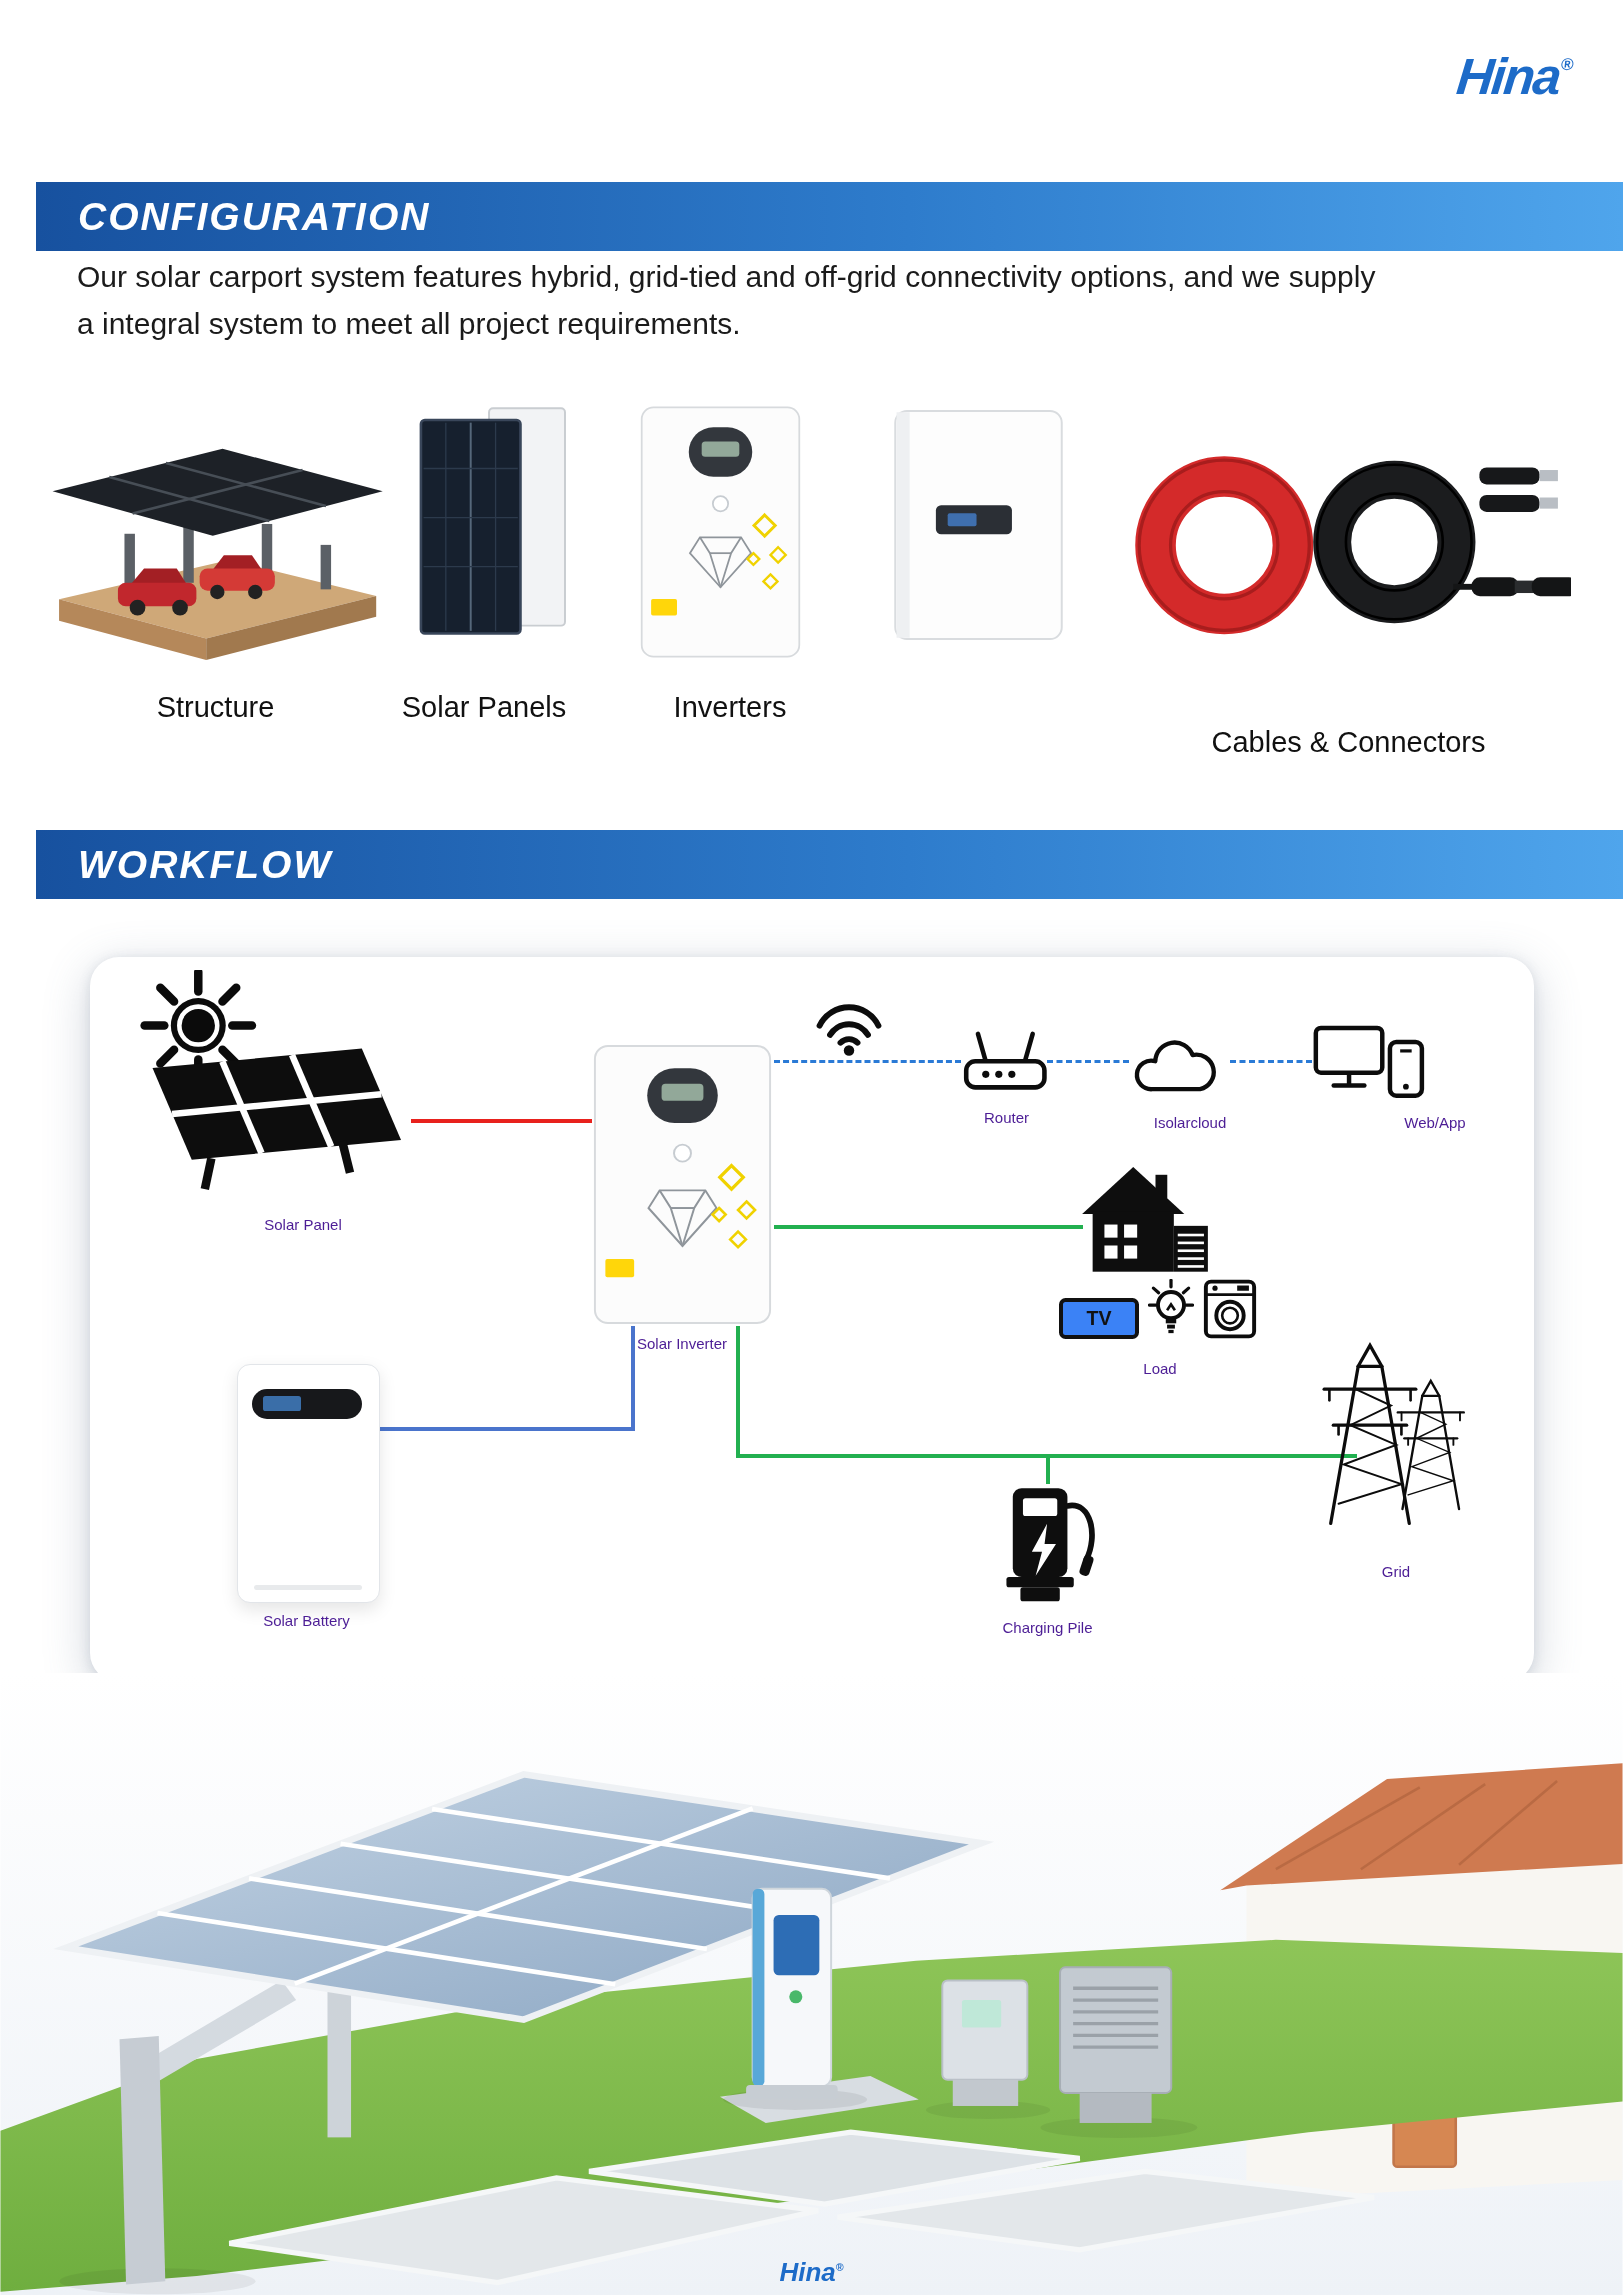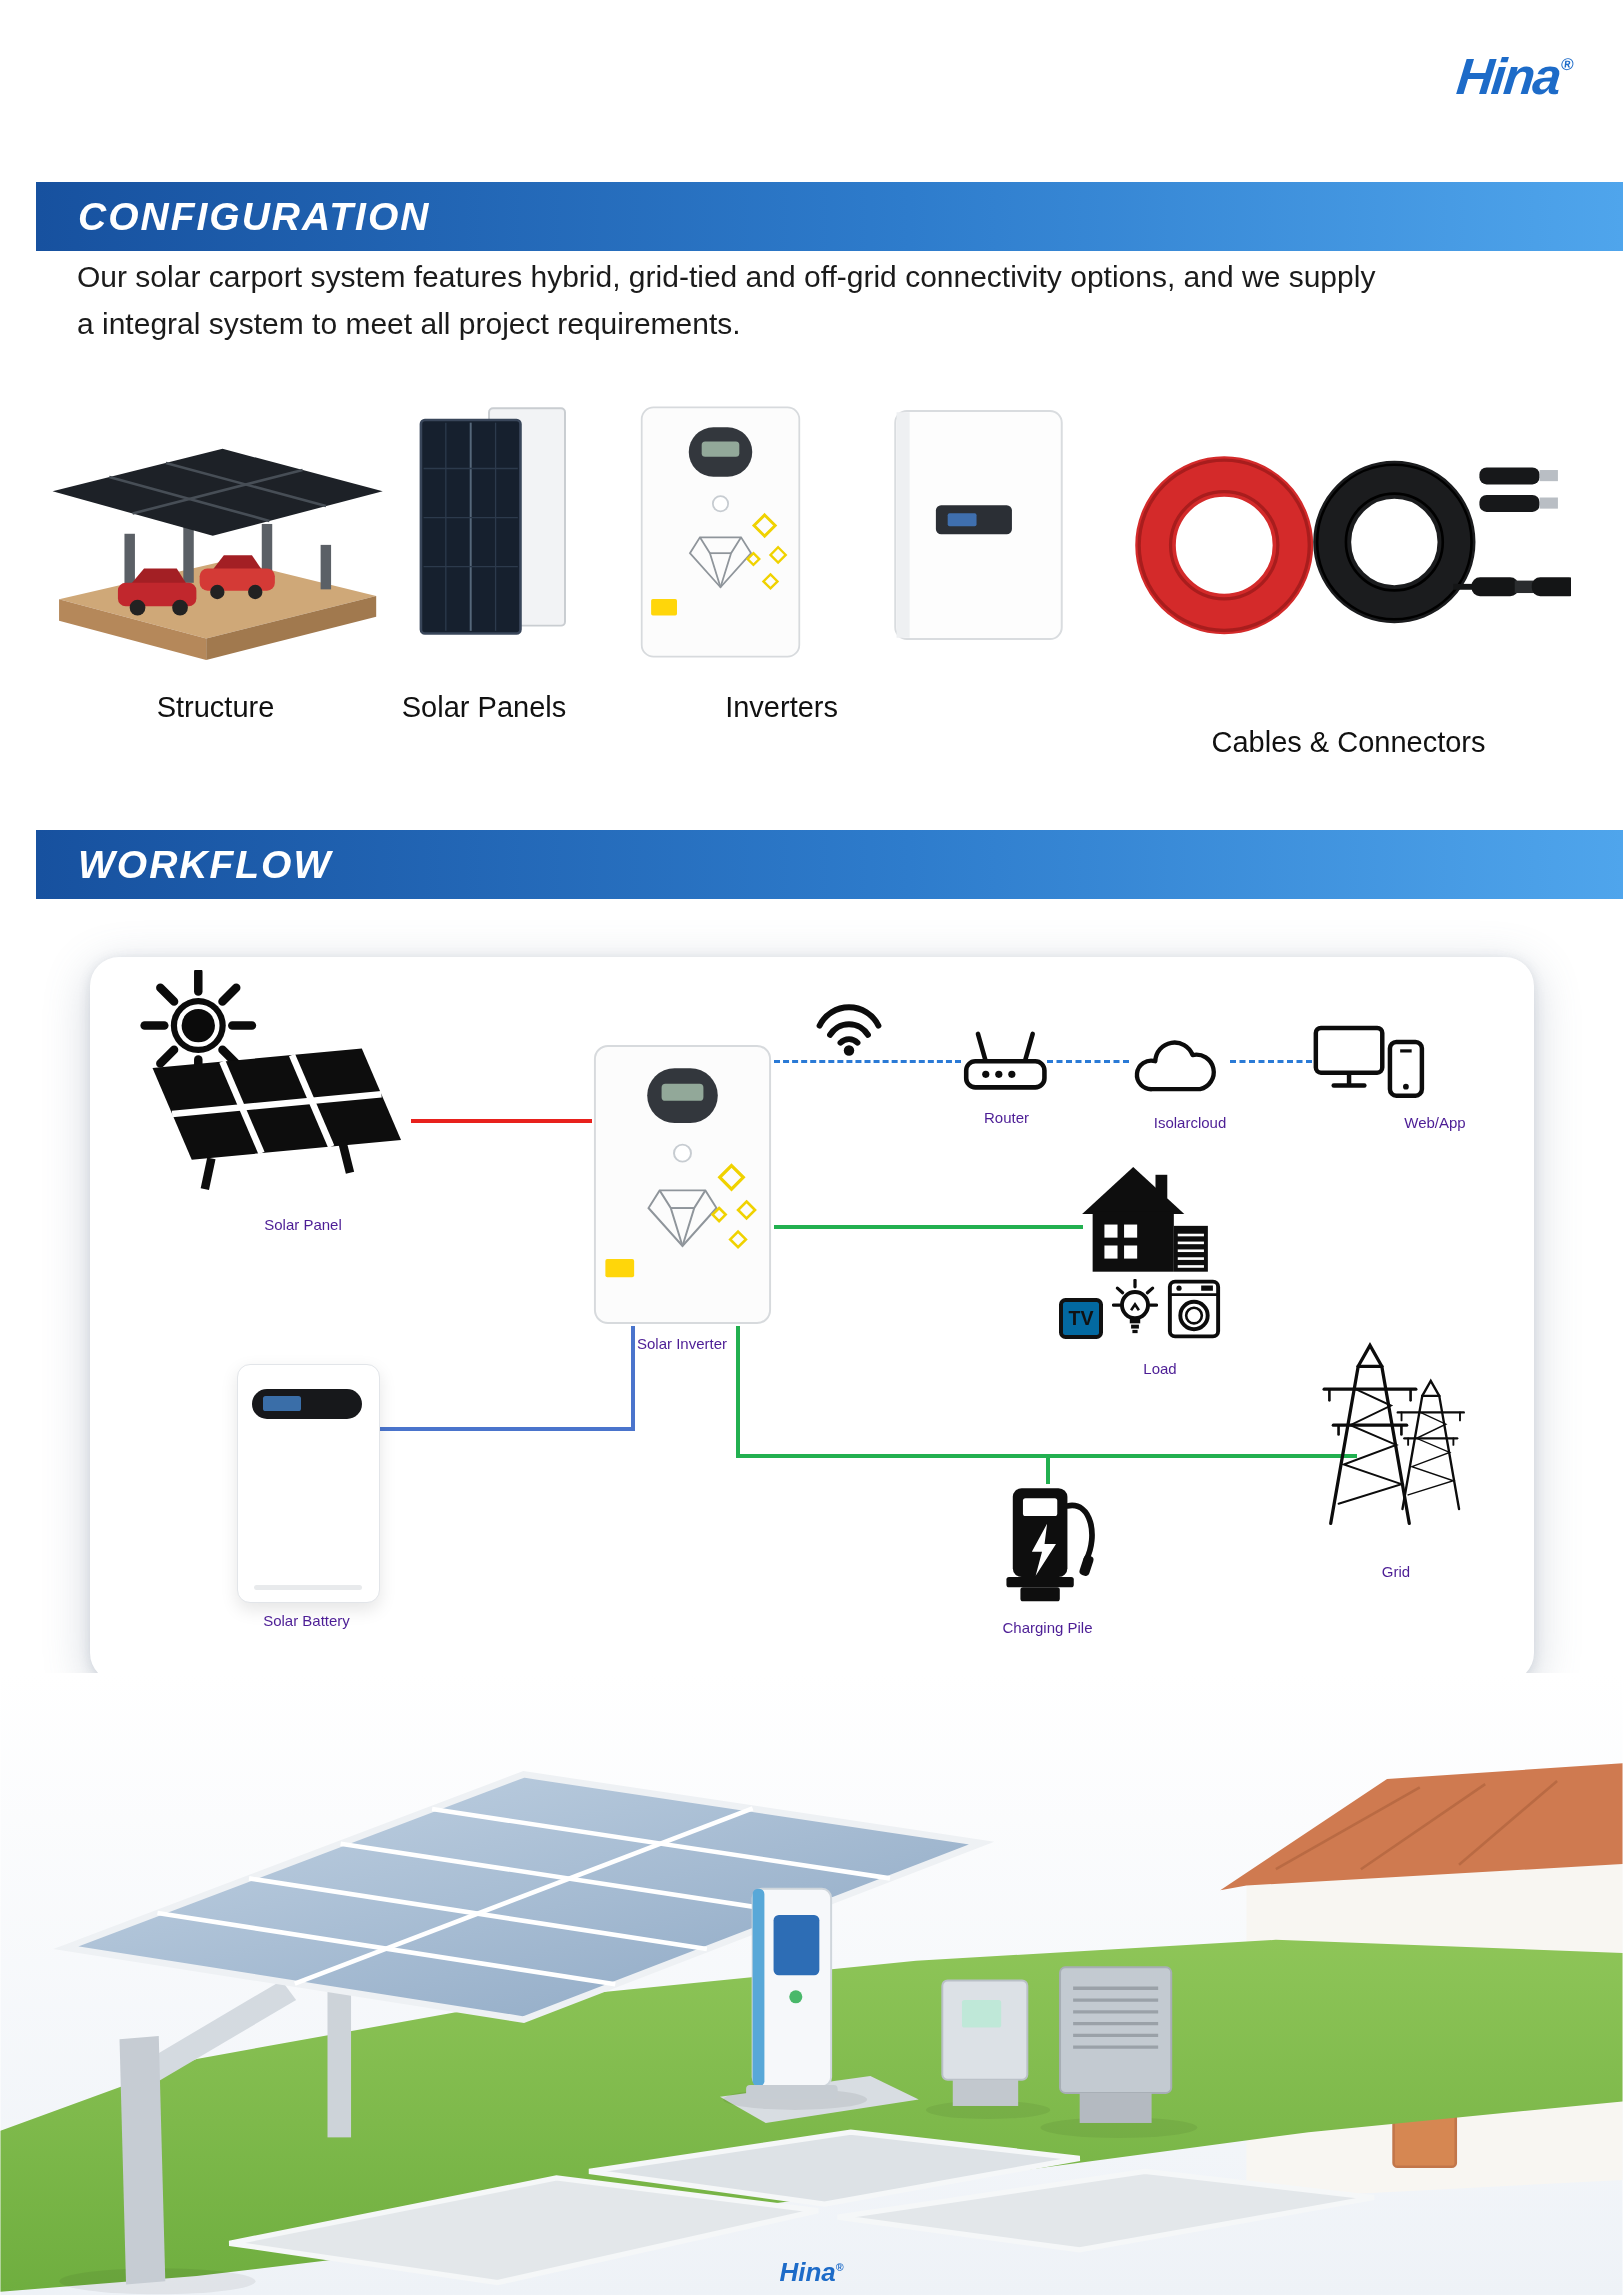--- a/index.html
+++ b/index.html
@@ -33,22 +33,22 @@
   .dash{position:absolute;height:0;border-top:3.9px dashed #2a7ad6;}
 
   
   .wbat{position:absolute;left:147px;top:407px;width:141px;height:237px;background:#fff;
         border:1.3px solid #e2e5e9;border-radius:13px;box-shadow:0 6.5px 17px rgba(0,0,0,.10);}
   .wbat .bar{position:absolute;left:14.4px;top:23.6px;width:110px;height:30px;border-radius:15px;background:#17181b;}
   .wbat .scr{position:absolute;left:10.5px;top:7.9px;width:38px;height:14.4px;border-radius:2.6px;background:#3a6ea8;}
   .wbat .vent{position:absolute;left:15.7px;bottom:11.8px;width:108px;height:5.2px;border-radius:2.6px;background:#e8eaec;}
 
   
-  .tv{width:44px;height:41px;border:4.6px solid #111;border-radius:6.5px;box-sizing:border-box;
-      display:flex;align-items:center;justify-content:center;font-size:19.6px;font-weight:bold;color:#111;background:#0369a1;}
+  .tv{width:80px;height:41px;border:4.6px solid #111;border-radius:6.5px;box-sizing:border-box;
+      display:flex;align-items:center;justify-content:center;font-size:19.6px;font-weight:bold;color:#111;background:#3b82f6;}
   .loadrow{position:absolute;left:969px;top:322px;display:flex;align-items:flex-end;gap:9.2px;}
 
   .footlogo{position:absolute;left:0;right:0;top:2257px;text-align:center;color:#1d6bc8;
             font-weight:bold;font-style:italic;font-size:26px;}
   .footlogo .rg{font-size:10.5px;vertical-align:super;}
 </style>
 </head>
 <body>
 
 <div id="page">
@@ -137,21 +137,21 @@
     <rect x="640" y="234" width="70" height="29" rx="13" fill="#141516"></rect>
     <rect x="706" y="244" width="34" height="9" fill="#141516"></rect>
   </svg>
 
   <div class="cap" style="left:39px;width:353px;">
     <span>Structure</span>
   </div>
   <div class="cap" style="left:386px;width:196px;">
     <span>Solar Panels</span>
   </div>
-  <div class="cap" style="left:622px;width:216px;text-align:right;">
+  <div class="cap" style="left:622px;width:216px;">
     <span>Inverters</span>
   </div>
   <div class="cap" style="left:1113px;width:471px;margin-top:35px;">
     <span>Cables &amp; Connectors</span>
   </div>
 
   <div class="banner" style="top:830px;">
     <span class="tt">WORKFLOW</span>
   </div>
 

